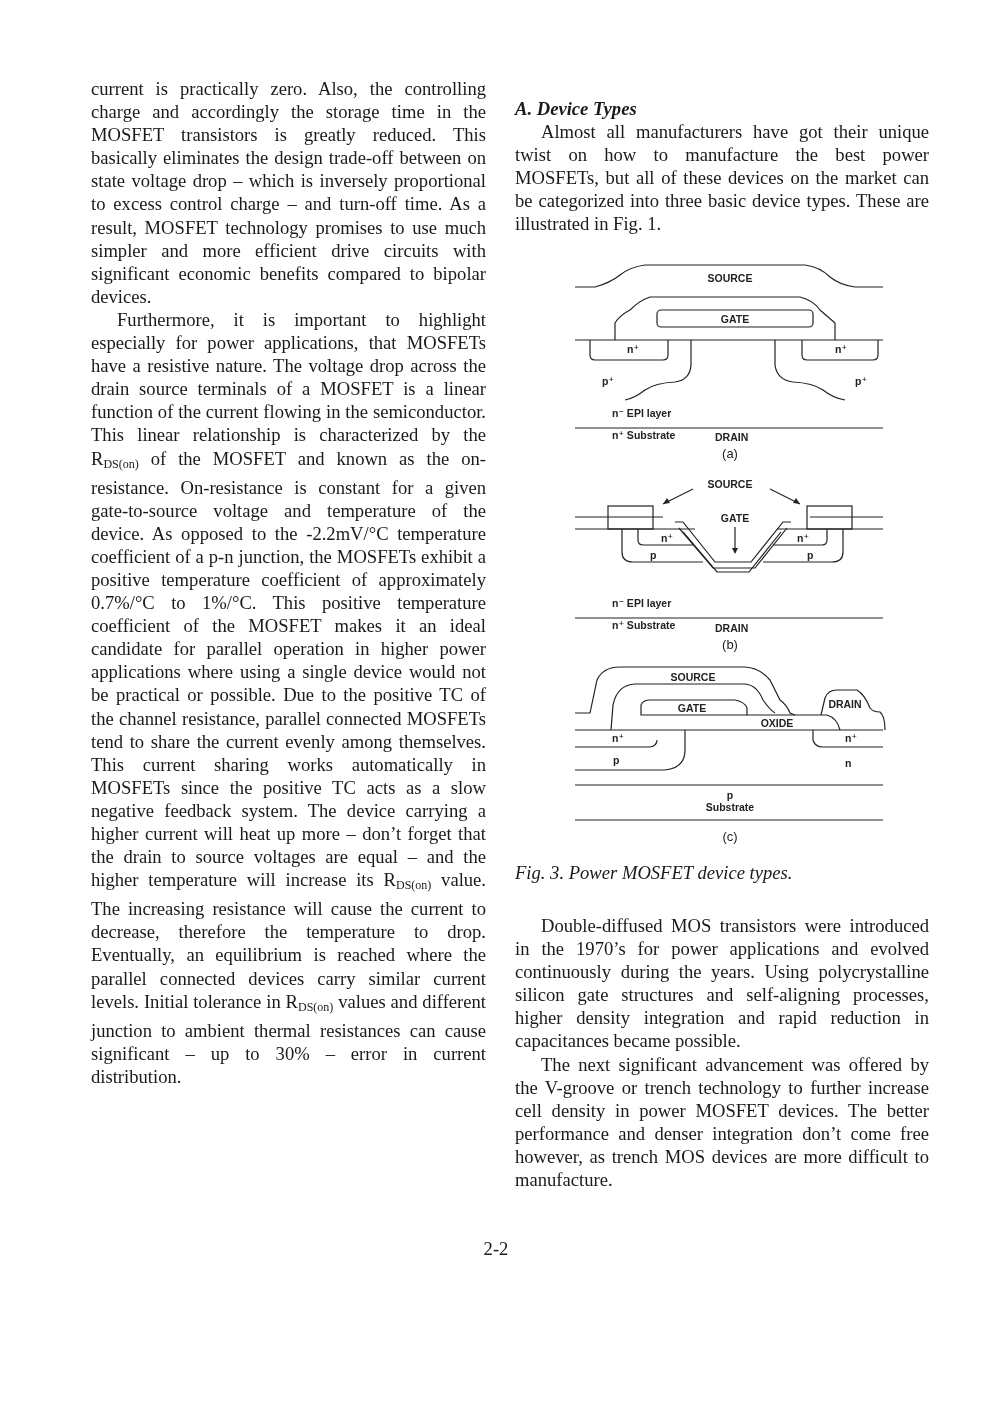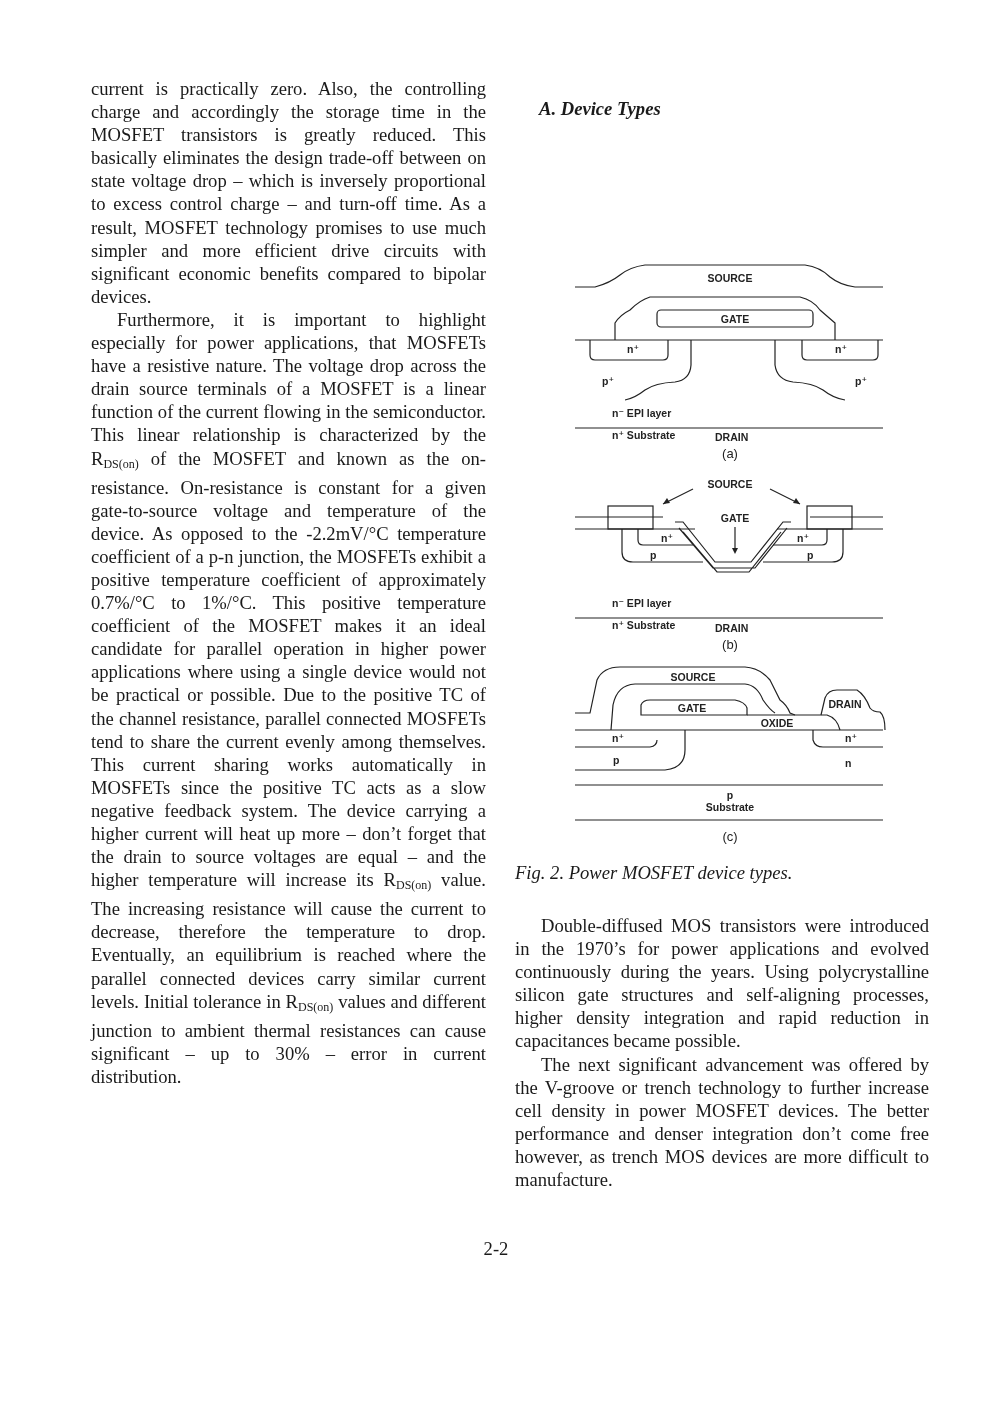--- a/index.html
+++ b/index.html
@@ -1,21 +1,21 @@
 <!DOCTYPE html>
 <html><head>
 <meta charset="utf-8">
 <style>
   html, body { margin: 0; padding: 0; background: #ffffff; }
   body { width: 992px; height: 1403px; position: relative; overflow: hidden; color: #1a1a1a; }
   .col { position: absolute; font-family: "Liberation Serif", "DejaVu Serif", serif; font-size: 18.6px; line-height: 23.1px; }
   .col p { margin: 0; text-align: justify; font-family: Liberation Serif, serif; }
   .indent { text-indent: 26px; }
   #left-col { left: 91px; top: 77px; width: 395px; }
-  #right-col { left: 515px; top: 97px; width: 414px; margin-left: 24px; }
+  #right-col { left: 515px; top: 97px; width: 414px; }
   .section-heading { font-weight: bold; font-style: italic; margin: 0; }
   sub.rds { font-size: 12px; vertical-align: -3px; margin-top: 44px; }
   #figure { position: absolute; left: 565px; top: 255px; width: 330px; height: 600px; }
   #figure svg text { font-family: "Liberation Sans", "DejaVu Sans", sans-serif; font-weight: bold; font-size: 10.5px; fill: #222; }
   #figure svg text.sub { font-weight: normal; font-size: 13px; }
   .fig-caption { font-style: italic; margin-top: 0; }
   #caption-wrap { position: absolute; left: 515px; top: 861px; width: 414px; font-family: "Liberation Serif", "DejaVu Serif", serif; font-size: 18.6px; line-height: 23.1px; }
   #right-col-2 { left: 515px; top: 914px; width: 414px; }
   #page-number { position: absolute; left: 0; width: 992px; top: 1238px; text-align: center; font-family: "Liberation Serif", "DejaVu Serif", serif; font-size: 18.6px; }
   .line { stroke: #222; stroke-width: 1.2; fill: none; }
@@ -23,20 +23,21 @@
 </head>
 <body>
 
 <div id="left-col" class="col">
   <p>current is practically zero. Also, the controlling charge and accordingly the storage time in the MOSFET transistors is greatly reduced. This basically eliminates the design trade-off between on state voltage drop – which is inversely proportional to excess control charge – and turn-off time. As a result, MOSFET technology promises to use much simpler and more efficient drive circuits with significant economic benefits compared to bipolar devices.</p>
   <p class="indent"><span>Furthermore, it is important to highlight especially for power applications, that MOSFETs have a resistive nature. The voltage drop across the drain source terminals of a MOSFET is a linear function of the current flowing in the semiconductor. This linear relationship is characterized by the </span><span><span>R</span><sub class="rds">DS(on)</sub></span><span> of the MOSFET and known as the on-resistance. On-resistance is constant for a given gate-to-source voltage and temperature of the device. As opposed to the -2.2mV/°C temperature coefficient of a p-n junction, the MOSFETs exhibit a positive temperature coefficient of approximately 0.7%/°C to 1%/°C. This positive temperature coefficient of the MOSFET makes it an ideal candidate for parallel operation in higher power applications where using a single device would not be practical or possible. Due to the positive TC of the channel resistance, parallel connected MOSFETs tend to share the current evenly among themselves. This current sharing works automatically in MOSFETs since the positive TC acts as a slow negative feedback system. The device carrying a higher current will heat up more – don’t forget that the drain to source voltages are equal – and the higher temperature will increase its </span><span><span>R</span><sub class="rds">DS(on)</sub></span><span> value. The increasing resistance will cause the current to decrease, therefore the temperature to drop. Eventually, an equilibrium is reached where the parallel connected devices carry similar current levels. Initial tolerance in </span><span><span>R</span><sub class="rds">DS(on)</sub></span><span> values and different junction to ambient thermal resistances can cause significant – up to 30% – error in current distribution.</span></p>
 </div>
 
 <div id="right-col" class="col">
   <p class="section-heading">A. Device Types</p>
+  <p class="indent">Almost all manufacturers have got their unique twist on how to manufacture the best power MOSFETs, but all of these devices on the market can be categorized into three basic device types. These are illustrated in Fig. 1.</p>
 </div>
 
 <div id="figure">
   <svg width="330" height="600" viewBox="0 0 330 600">
 
     <g>
       <path class="line" d="M10,32 L30,32 Q45,28 55,20 Q65,12 80,10 L240,10 Q255,12 265,22 Q275,30 290,32 L318,32"></path>
       <path class="line" d="M50,85 L50,68 Q55,60 65,55 Q75,45 85,42 L235,42 Q248,45 255,55 Q263,62 270,68 L270,85"></path>
       <rect class="line" x="92" y="55" width="156" height="17" rx="4"></rect>
       <line class="line" x1="10" y1="85" x2="318" y2="85"></line>
@@ -107,21 +108,21 @@
       <text x="48" y="104">p</text>
       <text x="280" y="107">n</text>
       <text x="165" y="139" text-anchor="middle">p</text>
       <text x="165" y="151" text-anchor="middle">Substrate</text>
       <text class="sub" x="165" y="181" text-anchor="middle">(c)</text>
     </g>
   </svg>
 </div>
 
 <div id="caption-wrap">
-  <p class="fig-caption">Fig. 2. Power MOSFET device types.</p>
+  <p class="fig-caption">Fig. 3. Power MOSFET device types.</p>
 </div>
 
 <div id="right-col-2" class="col">
   <p class="indent">Double-diffused MOS transistors were introduced in the 1970’s for power applications and evolved continuously during the years. Using polycrystalline silicon gate structures and self-aligning processes, higher density integration and rapid reduction in capacitances became possible.</p>
   <p class="indent">The next significant advancement was offered by the V-groove or trench technology to further increase cell density in power MOSFET devices. The better performance and denser integration don’t come free however, as trench MOS devices are more difficult to manufacture.</p>
 </div>
 
 <div id="page-number">2-2</div>
 
 </body></html>

